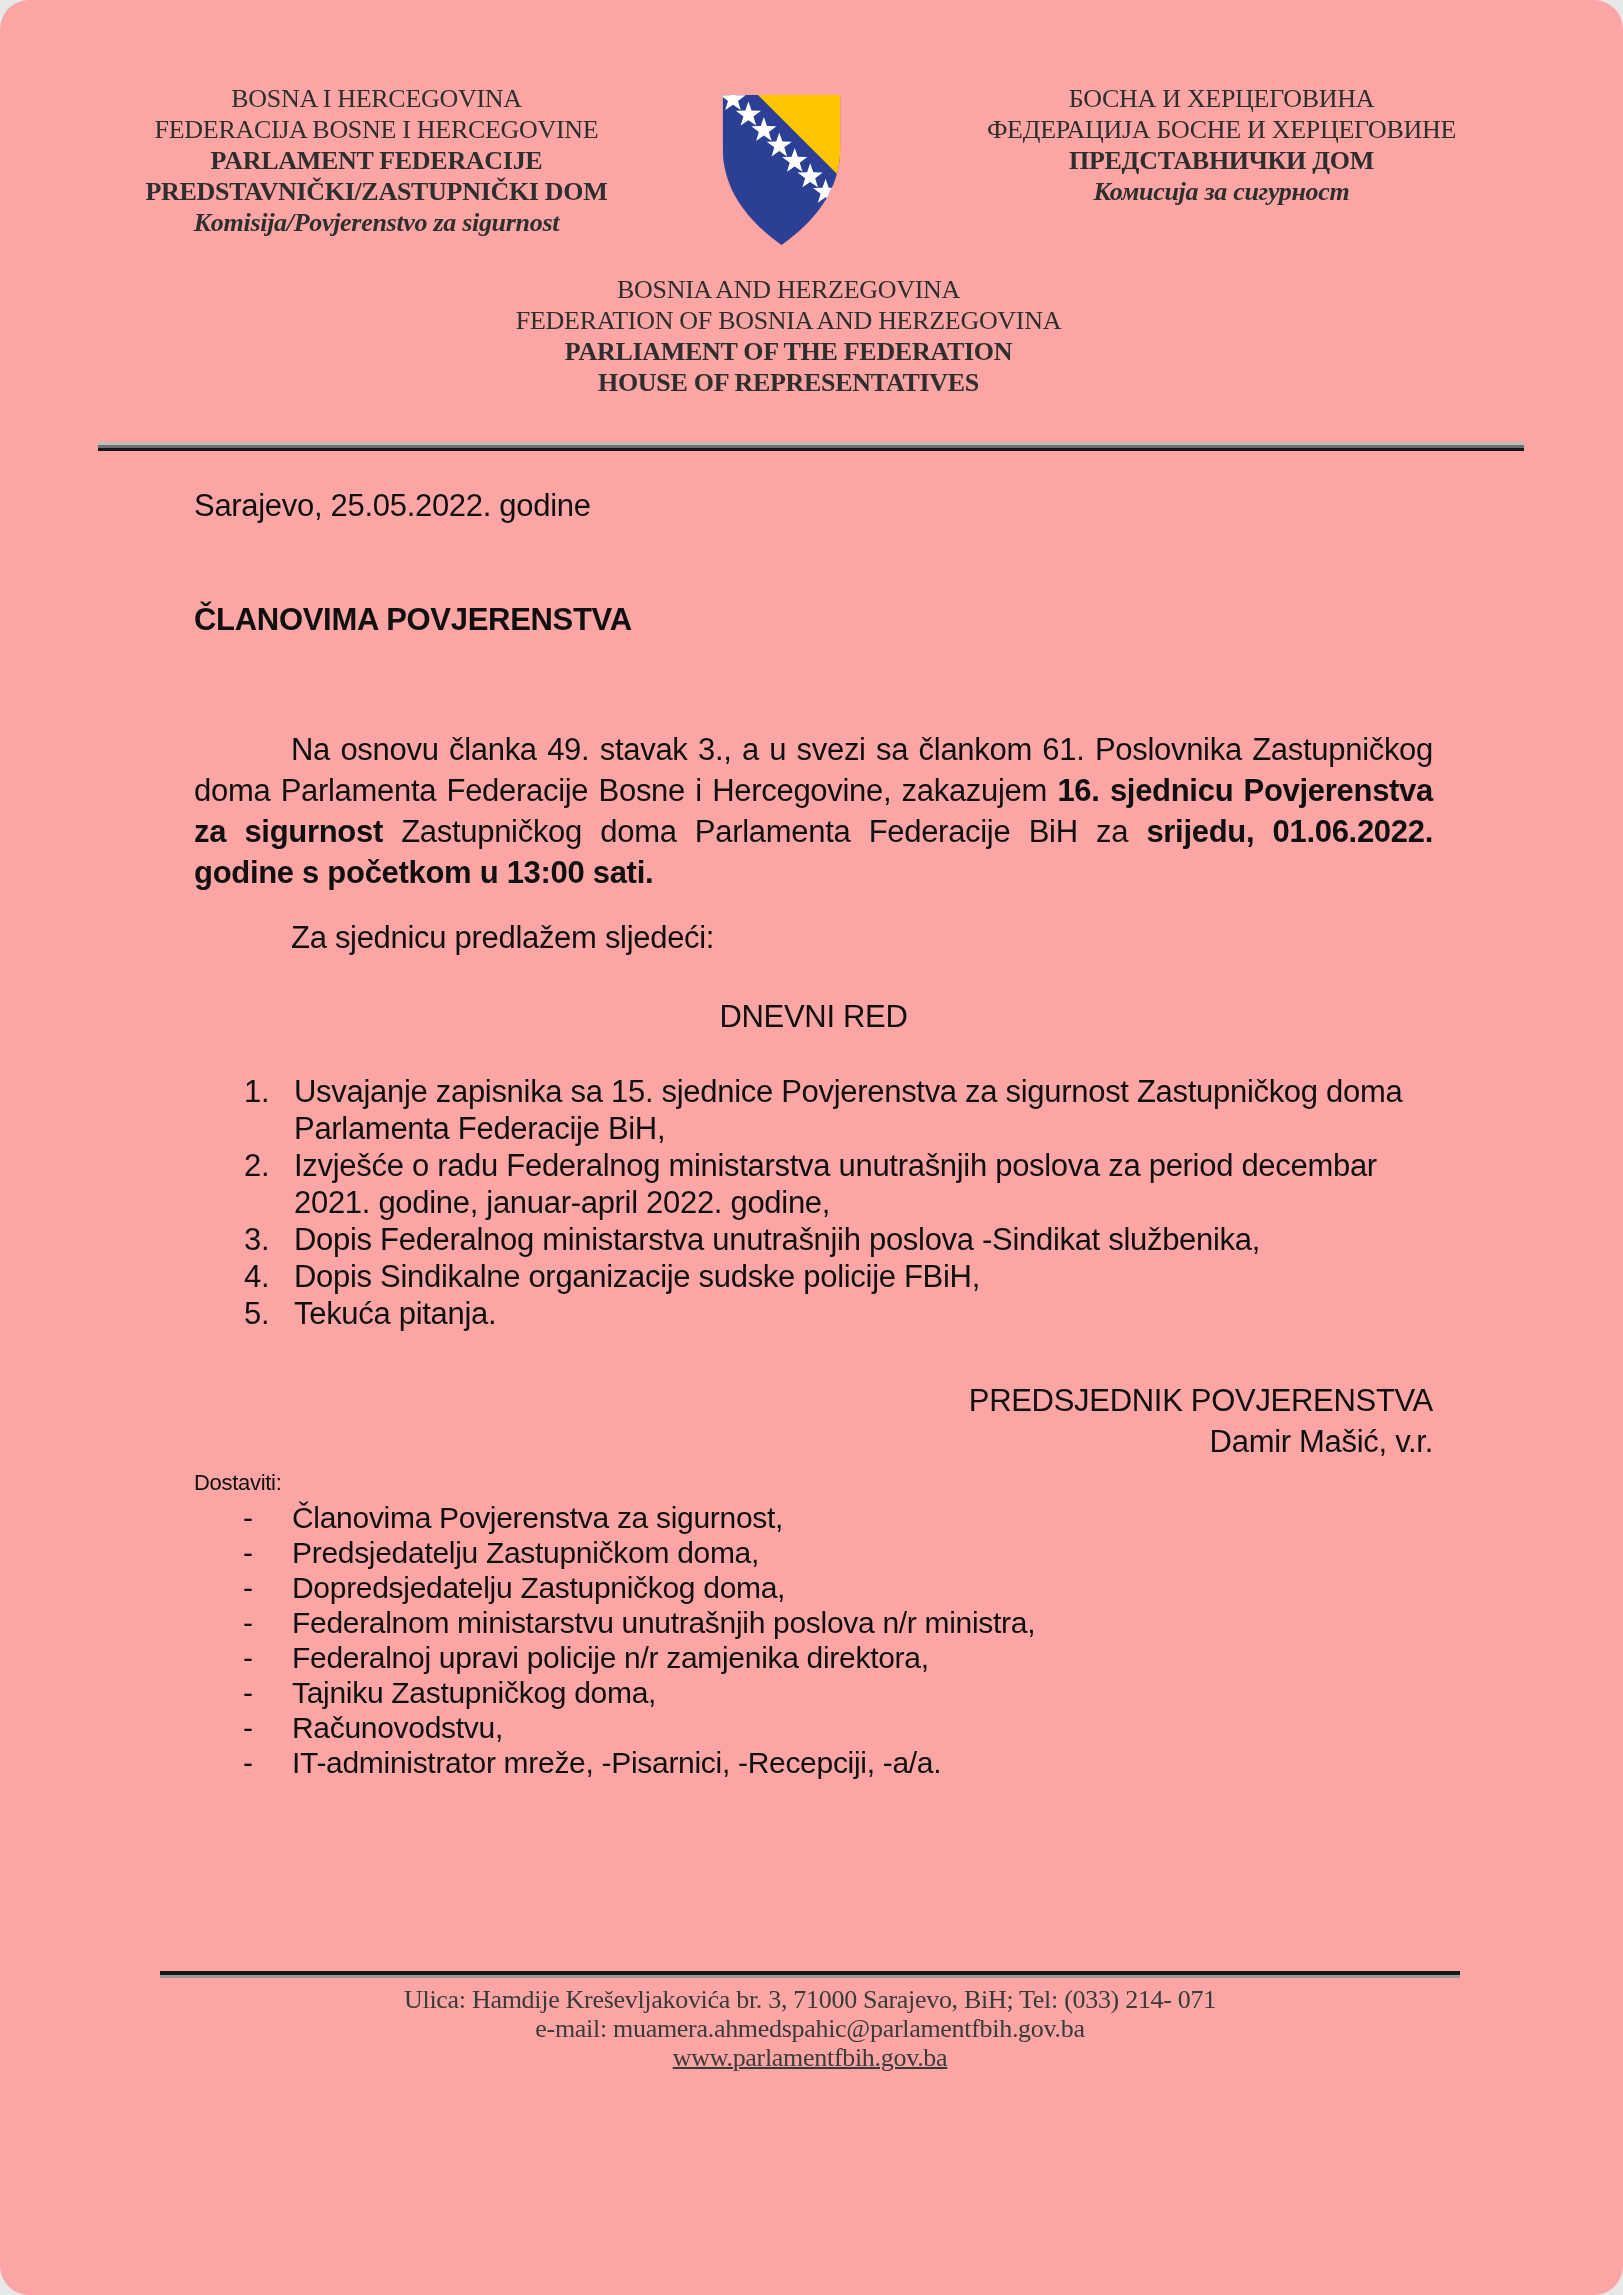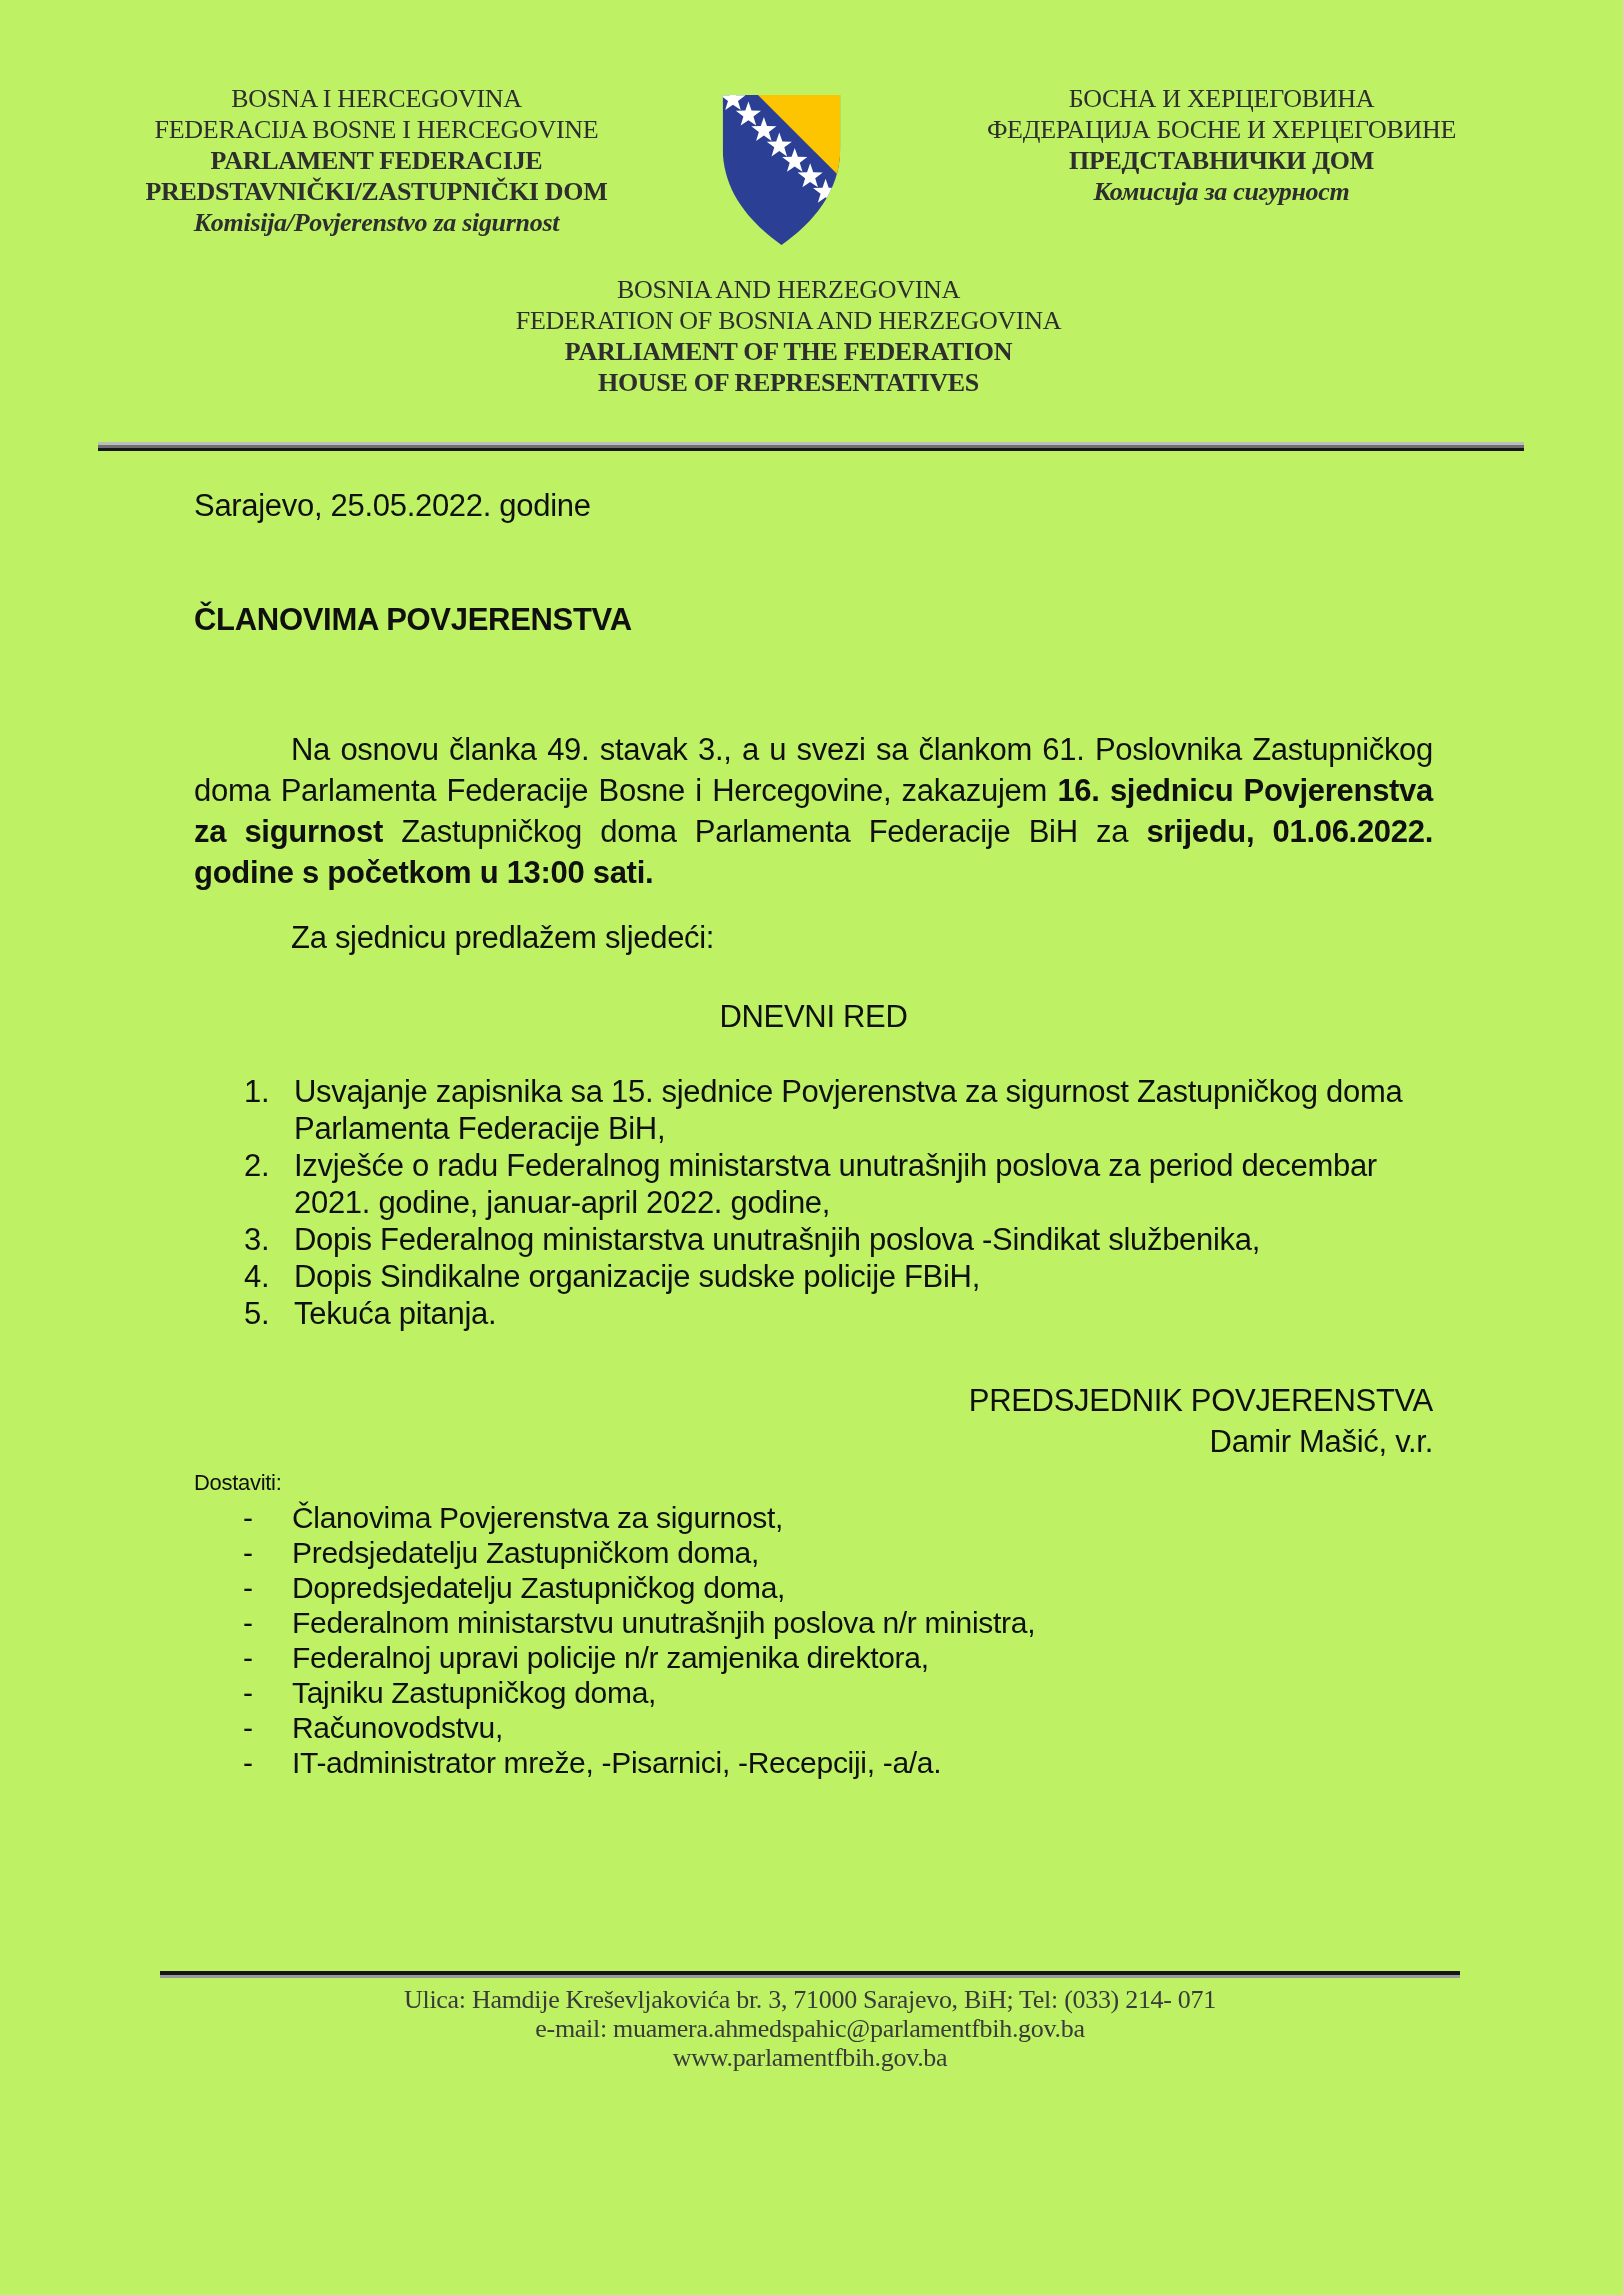--- a/index.html
+++ b/index.html
@@ -1,23 +1,24 @@
 <!DOCTYPE html>
 <html style="font-size:10.5px"><head>
 <meta charset="utf-8">
 <style>
   html, body { margin: 0; padding: 0; background: #e8e8e8; }
   .page {
     position: relative;
     width: 1623px;
     height: 2295px;
-    background: #bef264;
+    background: #fca5a5;
     margin: 0 auto;
     overflow: hidden;
     color: #161616;
+    border-radius: 29px;
   }
 
   
   header { position: relative; height: 442px; }
   .lh-block {
     position: absolute;
     width: 563px;
     text-align: center;
     font-family: "Liberation Serif", serif;
     font-size: 26px;
@@ -100,21 +101,21 @@
     line-height: 29px;
     color: #3a3a3a;
     letter-spacing: -0.3px;
   }
   .rule-bottom {
     height: 7.2px;
     margin-bottom: 6.5px;
     background: linear-gradient(to bottom, #161616 0 55%, #9a9a9a 55% 100%);
   }
   footer p { margin: 0; }
-  .www a, .www span { color: #3a3a3a; text-decoration-thickness: 2px; }
+  .www a, .www span { color: #3a3a3a; text-decoration: underline; text-decoration-thickness: 2px; }
 </style>
 </head>
 <body>
 
 <div class="page">
 
   <header>
     <div class="lh-block lh-left">
       <div class="lh-line">BOSNA I HERCEGOVINA</div>
       <div class="lh-line">FEDERACIJA BOSNE I HERCEGOVINE</div>

